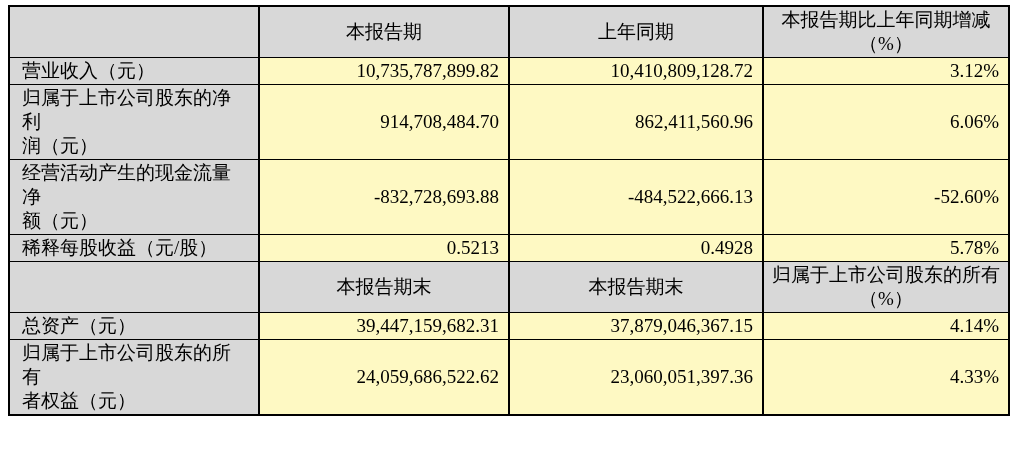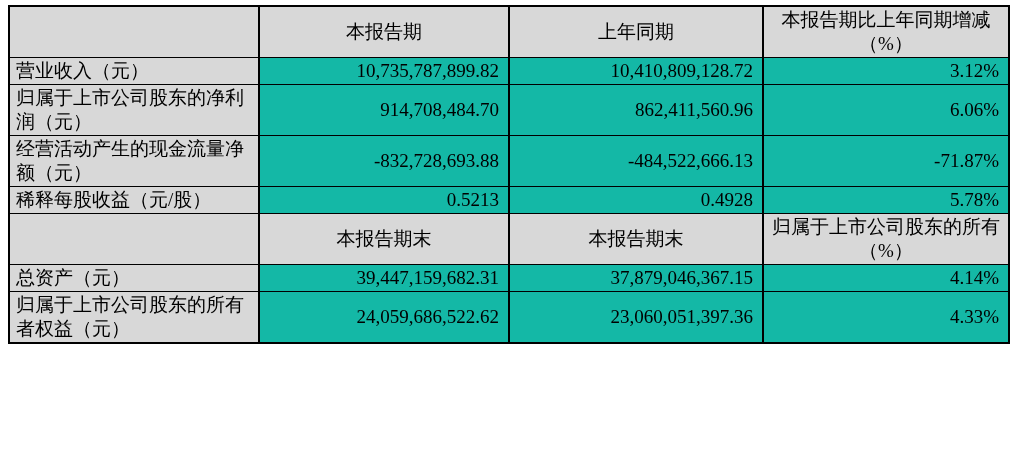--- a/index.html
+++ b/index.html
@@ -32,25 +32,25 @@
   
   th.hdr {
     background: #d8d8d8;
     text-align: center;
     padding: 1px 6px;
   }
   
   td.lbl {
     background: #d8d8d8;
     text-align: left;
-    padding: 1px 6px;
+    padding: 1px 12px;
   }
   
   td.val {
-    background: #14b8a6;
+    background: #fef9c3;
     text-align: right;
     padding: 1px 9px 1px 4px;
   }
 </style>
 </head>
 <body>
 
 <div class="table-wrap">
   <table class="fin">
     <colgroup>
@@ -80,21 +80,21 @@
 润（元）</td>
         <td class="val">914,708,484.70</td>
         <td class="val">862,411,560.96</td>
         <td class="val">6.06%</td>
       </tr>
       <tr>
         <td class="lbl">经营活动产生的现金流量净
 额（元）</td>
         <td class="val">-832,728,693.88</td>
         <td class="val">-484,522,666.13</td>
-        <td class="val">-71.87%</td>
+        <td class="val">-52.60%</td>
       </tr>
       <tr>
         <td class="lbl">稀释每股收益（元/股）</td>
         <td class="val">0.5213</td>
         <td class="val">0.4928</td>
         <td class="val">5.78%</td>
       </tr>
 
       <tr>
         <th class="hdr"></th>

